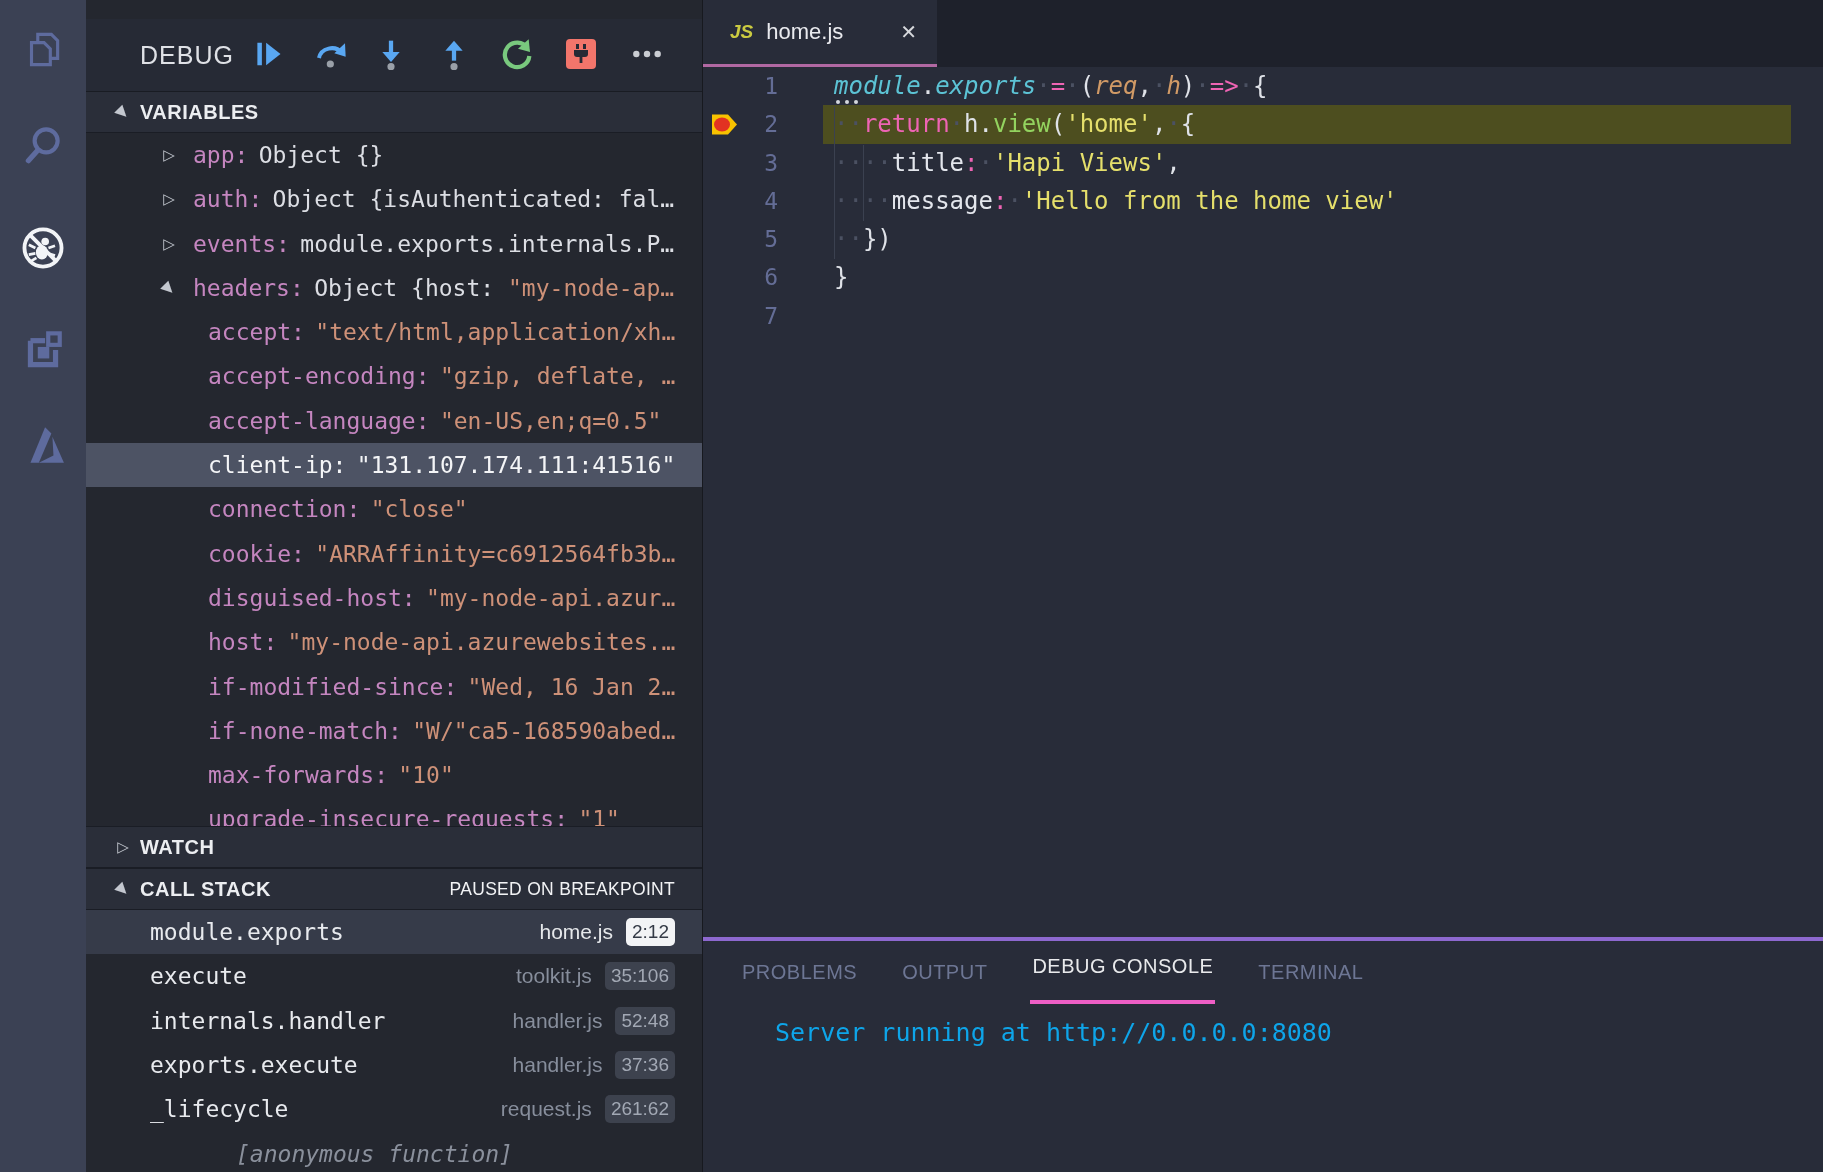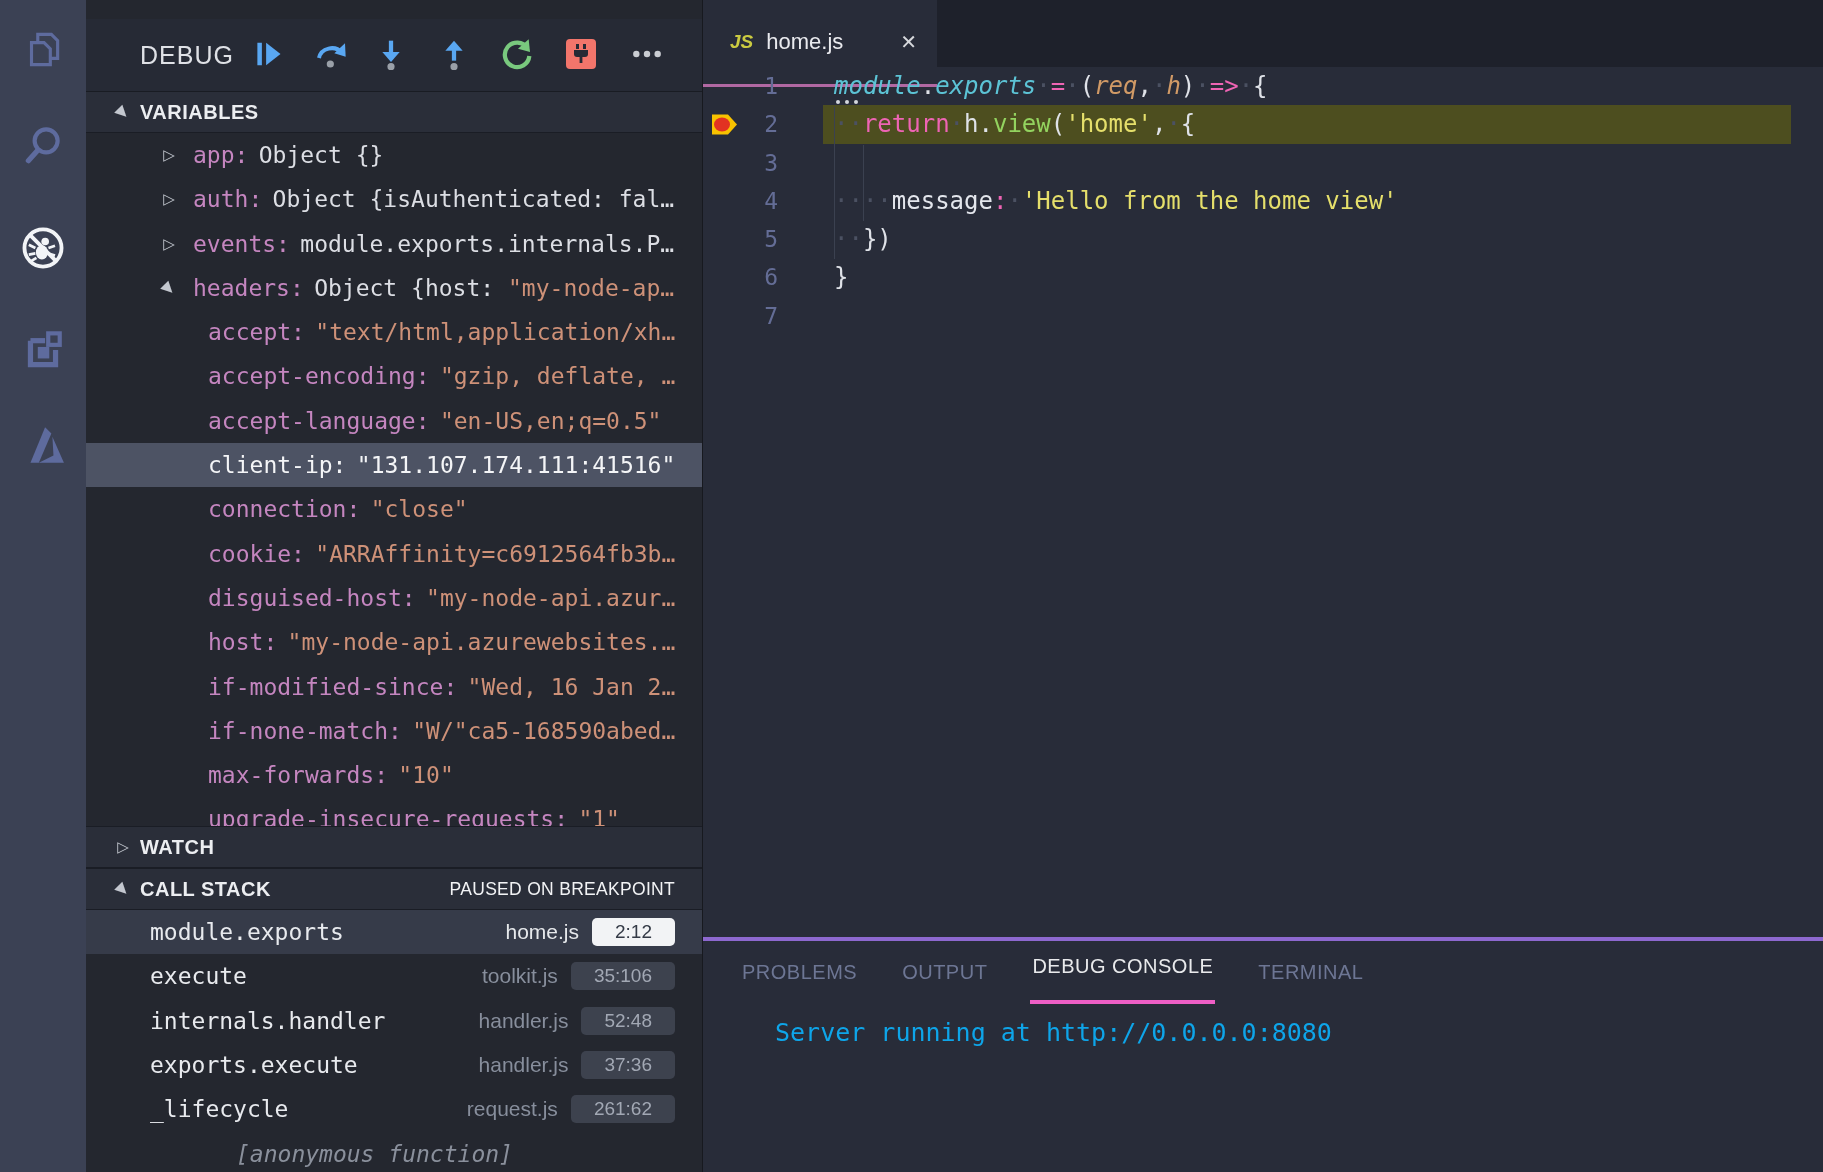--- a/index.html
+++ b/index.html
@@ -32,26 +32,26 @@
   .vrow.sel{background:#4d5364;}
   .vrow.sel .vname,.vrow.sel .vplain,.vrow.sel .vstr{color:#f4f5f7;}
   
   .cslist{height:282px;overflow:hidden;background:#24272f;}
   .srow{display:flex;align-items:center;height:44.3px;padding:0 27px 0 64px;cursor:pointer;}
   .srow.sel{background:#363b49;}
   .sname{font-family:"DejaVu Sans Mono",monospace;font-size:23px;color:#e8eaee;white-space:nowrap;}
   .sname.anon{color:#8a909c;font-style:italic;}
   .sfile{margin-left:auto;color:#878e9c;font-size:21px;white-space:nowrap;}
   .srow.sel .sfile{color:#e6e8eb;}
-  .sbadge{margin-left:13px;background:#3d424e;color:#a2a8b4;font-size:19px;padding:3px 23px;border-radius:5px;white-space:nowrap;}
+  .sbadge{margin-left:13px;background:#3d424e;color:#a2a8b4;font-size:19px;padding:3px 6px;border-radius:5px;white-space:nowrap;}
   .sbadge.active{background:#f2f3f5;color:#343a46;}
   
   .editorcol{position:absolute;left:703px;top:0;width:1120px;height:1172px;background:#282c39;}
   .tabbar{position:absolute;left:0;top:0;width:100%;height:67px;background:#1e212b;}
-  .tab{position:absolute;left:0;top:0;width:234px;height:87px;background:#282c39;border-bottom:3px solid #b168a2;
+  .tab{position:absolute;left:0;top:0;width:234px;height:67px;background:#282c39;border-bottom:3px solid #b168a2;
        box-sizing:border-box;display:flex;align-items:center;cursor:pointer;}
   .tab-js{color:#cbcb41;font-weight:bold;font-size:19px;margin-left:27px;font-style:italic;}
   .tab-label{color:#e9eaee;font-size:22px;margin-left:13px;}
   .tab-close{margin-left:auto;margin-right:20px;color:#d7d9dd;font-size:20px;cursor:pointer;font-family:"DejaVu Sans",sans-serif;}
   .codearea{position:absolute;left:0;top:67px;width:100%;height:870px;}
   .hl-line{position:absolute;left:120px;top:38.3px;width:968px;height:38.3px;background:#4d4e1f;}
   .iguide{position:absolute;width:1px;background:#3b4150;}
   .bp{position:absolute;left:7px;top:46px;}
   .hintdots{position:absolute;left:133px;top:33px;display:flex;gap:5px;}
   .hintdots i{width:4px;height:4px;border-radius:50%;background:#d4d7dd;}
@@ -307,20 +307,21 @@
       <div class="cline">
         <span class="ln">1</span>
         <span class="ct"><span class="cyi">module</span><span class="pu">.</span><span class="cyi">exports</span><span class="ws">·</span><span class="pk">=</span><span class="ws">·</span><span class="pu">(</span><span class="oi">req</span><span class="pu">,</span><span class="ws">·</span><span class="oi">h</span><span class="pu">)</span><span class="ws">·</span><span class="pk">=&gt;</span><span class="ws">·</span><span class="pu">{</span></span>
       </div>
       <div class="cline">
         <span class="ln">2</span>
         <span class="ct"><span class="ws">··</span><span class="pk">return</span><span class="ws">·</span><span class="pu">h.</span><span class="gr">view</span><span class="pu">(</span><span class="ys">'home'</span><span class="pu">,</span><span class="ws">·</span><span class="pu">{</span></span>
       </div>
       <div class="cline">
         <span class="ln">3</span>
+        <span class="ct"><span class="ws">····</span><span class="wt">title</span><span class="pk">:</span><span class="ws">·</span><span class="ys">'Hapi Views'</span><span class="pu">,</span></span>
       </div>
       <div class="cline">
         <span class="ln">4</span>
         <span class="ct"><span class="ws">····</span><span class="wt">message</span><span class="pk">:</span><span class="ws">·</span><span class="ys">'Hello from the home view'</span></span>
       </div>
       <div class="cline">
         <span class="ln">5</span>
         <span class="ct"><span class="ws">··</span><span class="pu">})</span></span>
       </div>
       <div class="cline">

